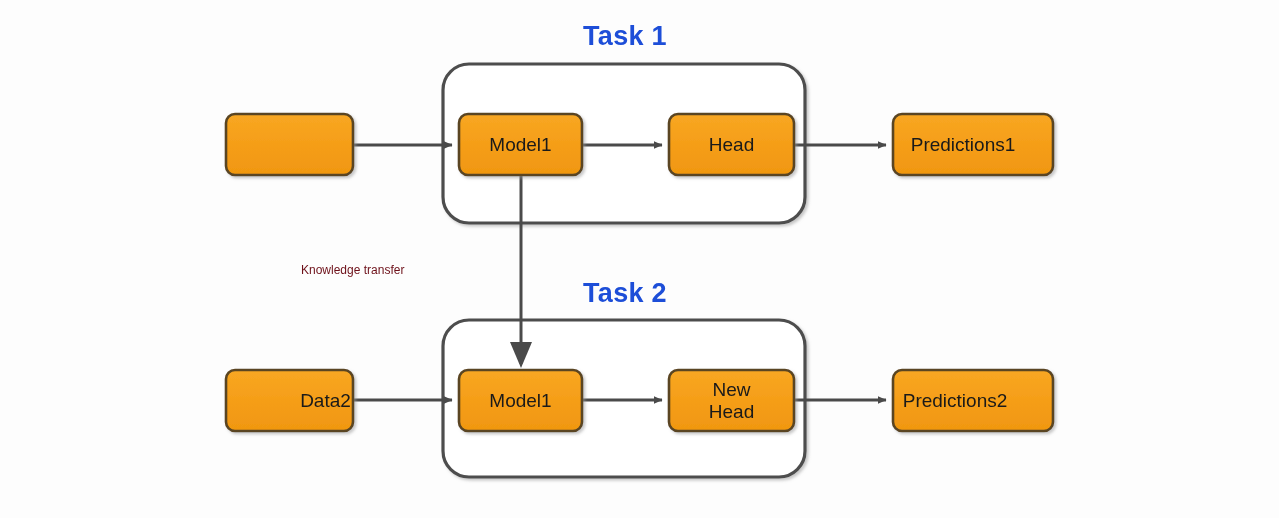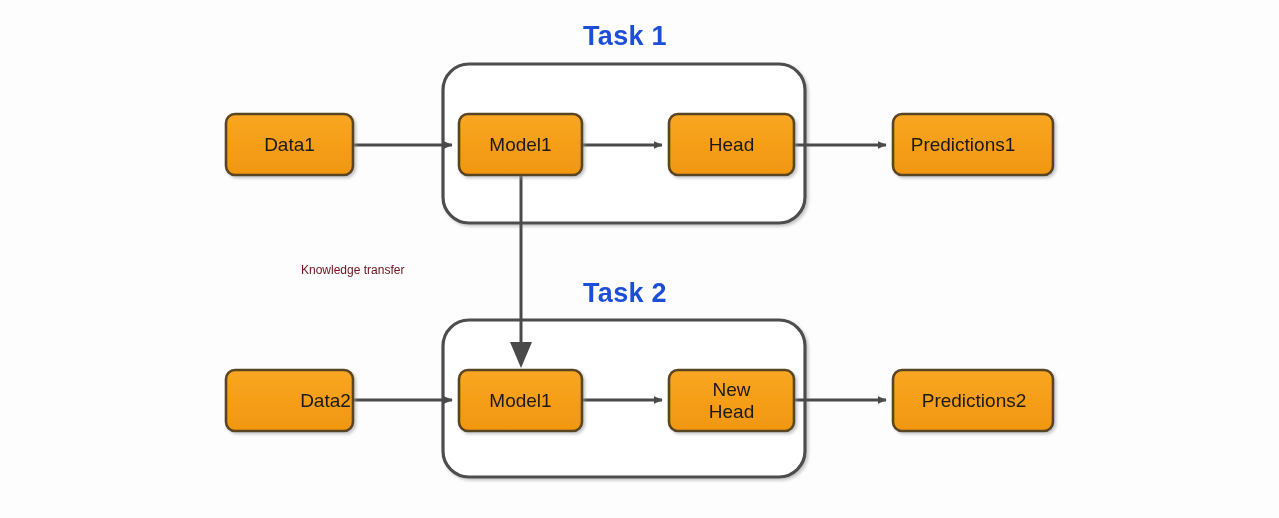--- a/index.html
+++ b/index.html
@@ -115,30 +115,29 @@
 
     <rect x="893" y="370" width="160" height="61" rx="9" ry="9" fill="url(#orangegrad)" stroke="#5a4420" stroke-width="2.6" filter="url(#boxshadow)"></rect>
   </svg>
 
   <div class="task-title" id="task1-title">Task 1</div>
 
   <div class="task-title" id="task2-title">Task 2</div>
 
   <div class="transfer-label">Knowledge transfer</div>
 
-  <div class="node-label" style="left:226px; top:114px; width:127px; height:61px;">Data1</div>
 
   <div class="node-label" style="left:459px; top:114px; width:123px; height:61px;">Model1</div>
 
   <div class="node-label" style="left:669px; top:114px; width:125px; height:61px;">Head</div>
 
   <div class="node-label" style="left:893px; top:114px; width:140px; height:61px;">Predictions1</div>
 
   <div class="node-label" style="left:226px; top:370px; width:127px; height:61px;margin-left:36px;">Data2</div>
 
   <div class="node-label" style="left:459px; top:370px; width:123px; height:61px;">Model1</div>
 
   <div class="node-label" style="left:669px; top:370px; width:125px; height:61px;">New
 Head</div>
 
-  <div class="node-label" style="left:894px; top:370px; width:160px; height:61px;">Predictions2</div>
+  <div class="node-label" style="left:875px; top:370px; width:160px; height:61px;">Predictions2</div>
 
 </div>
 
 </body></html>

